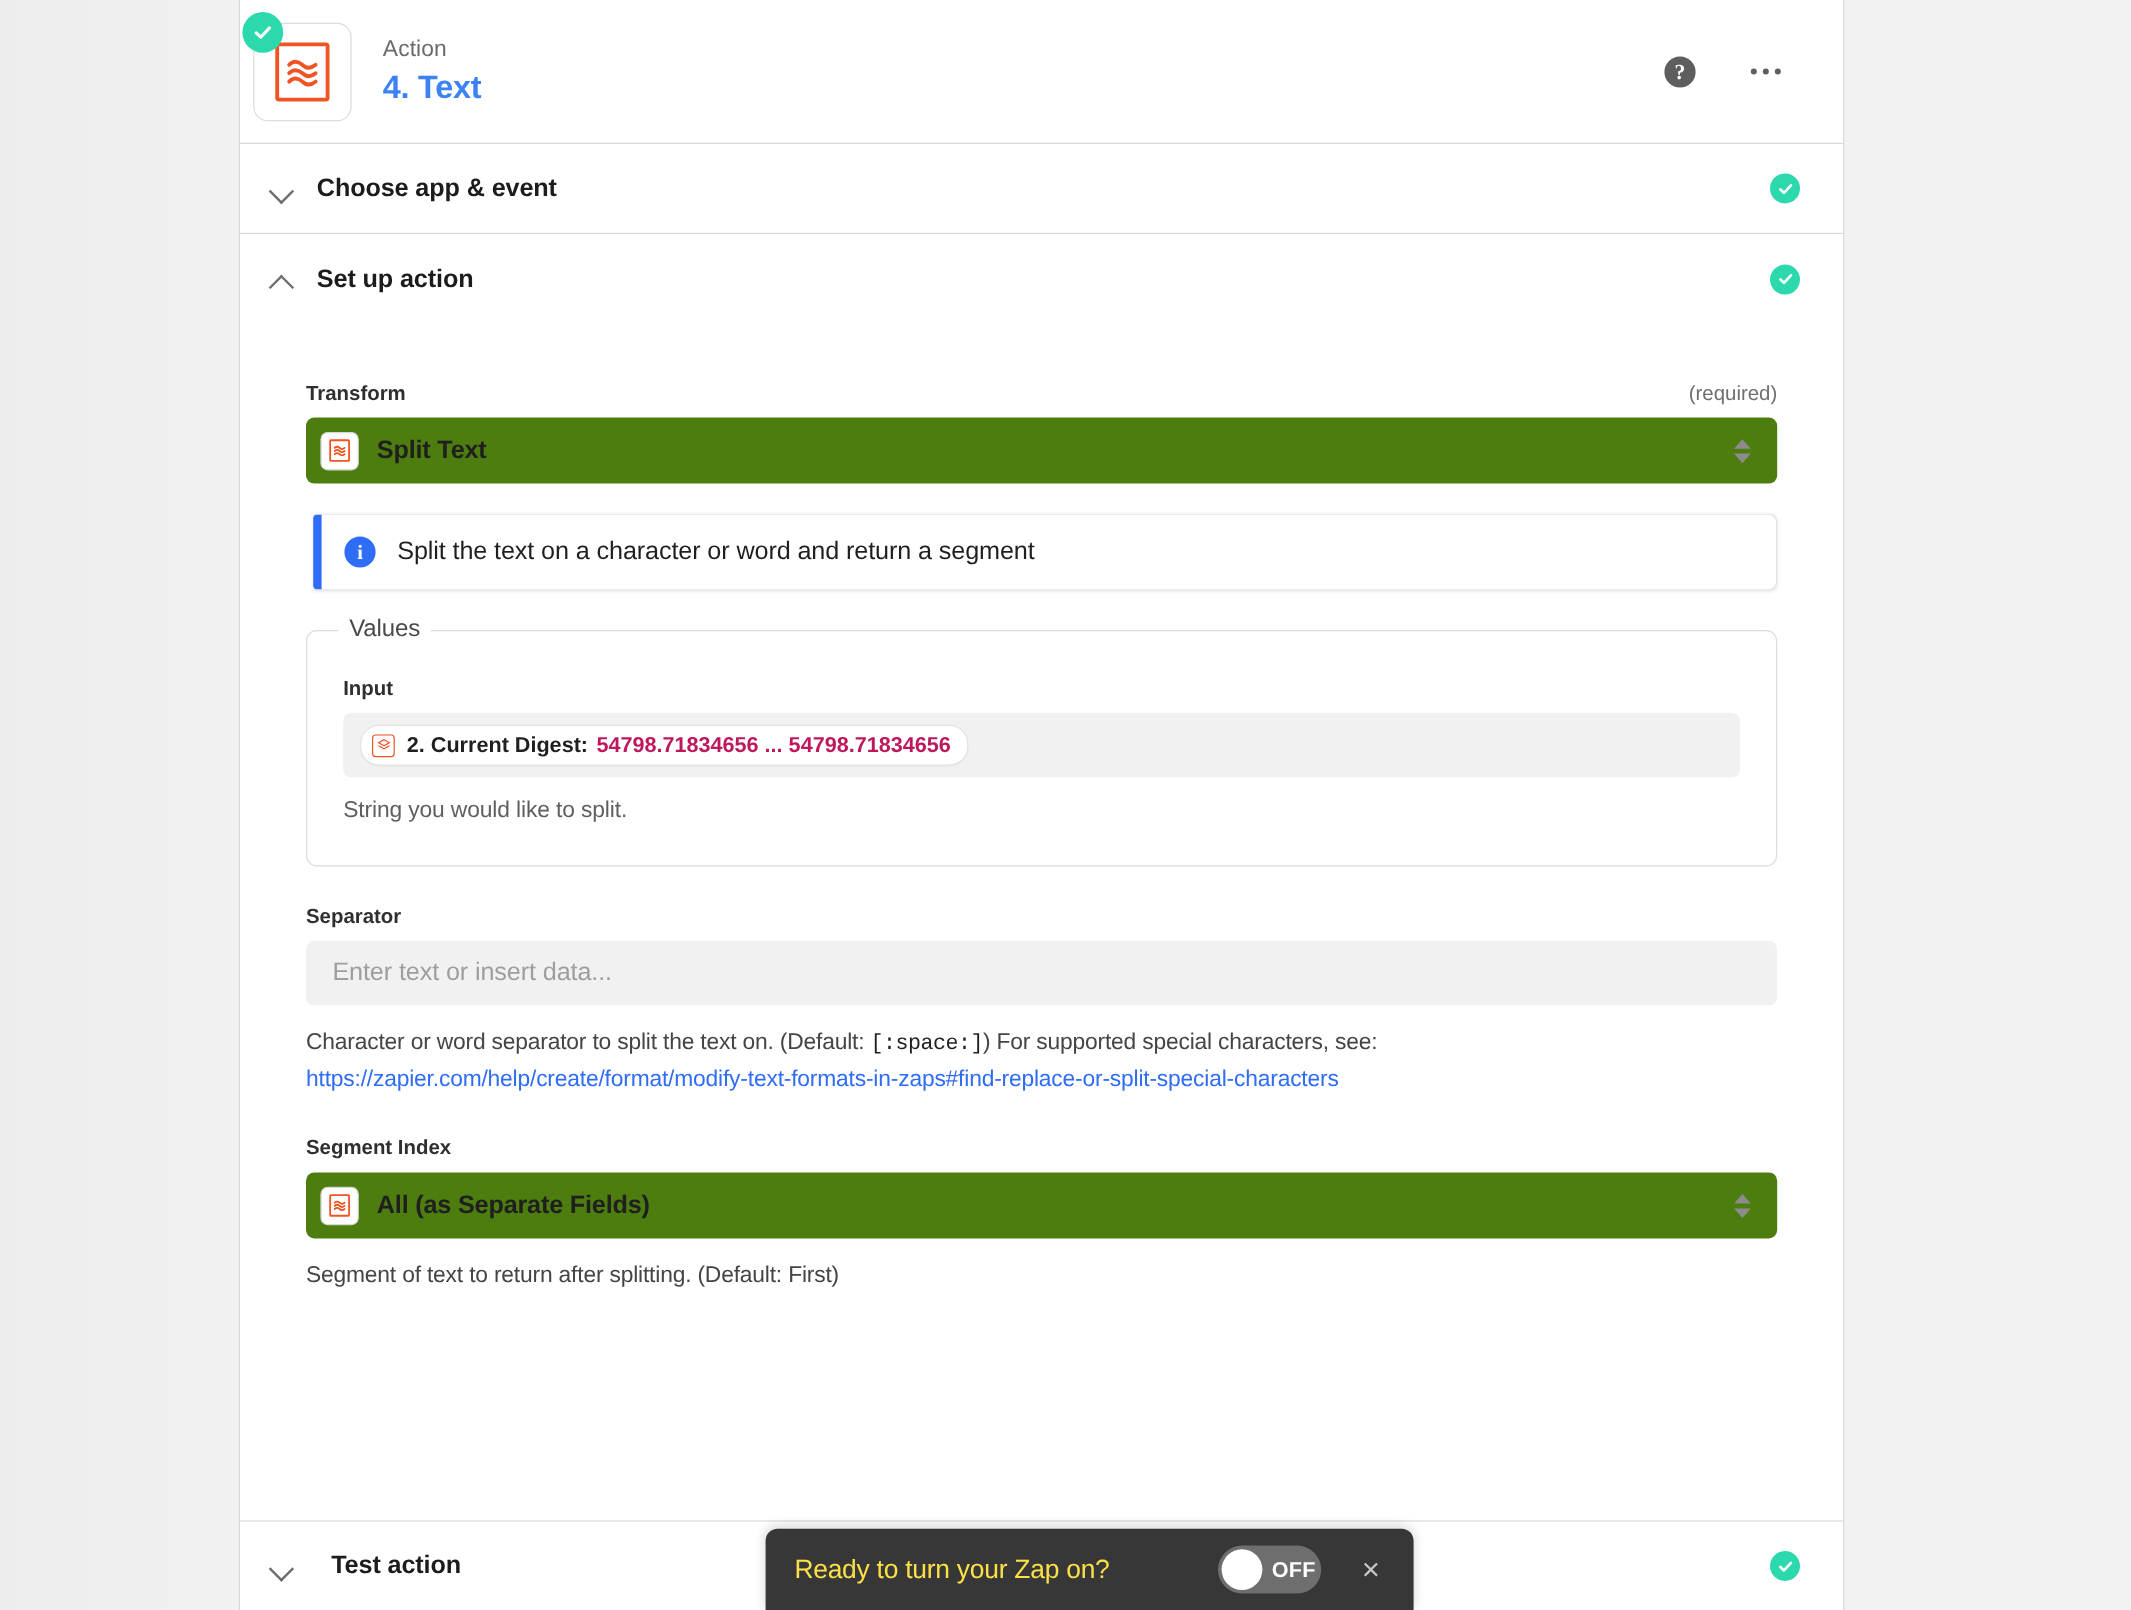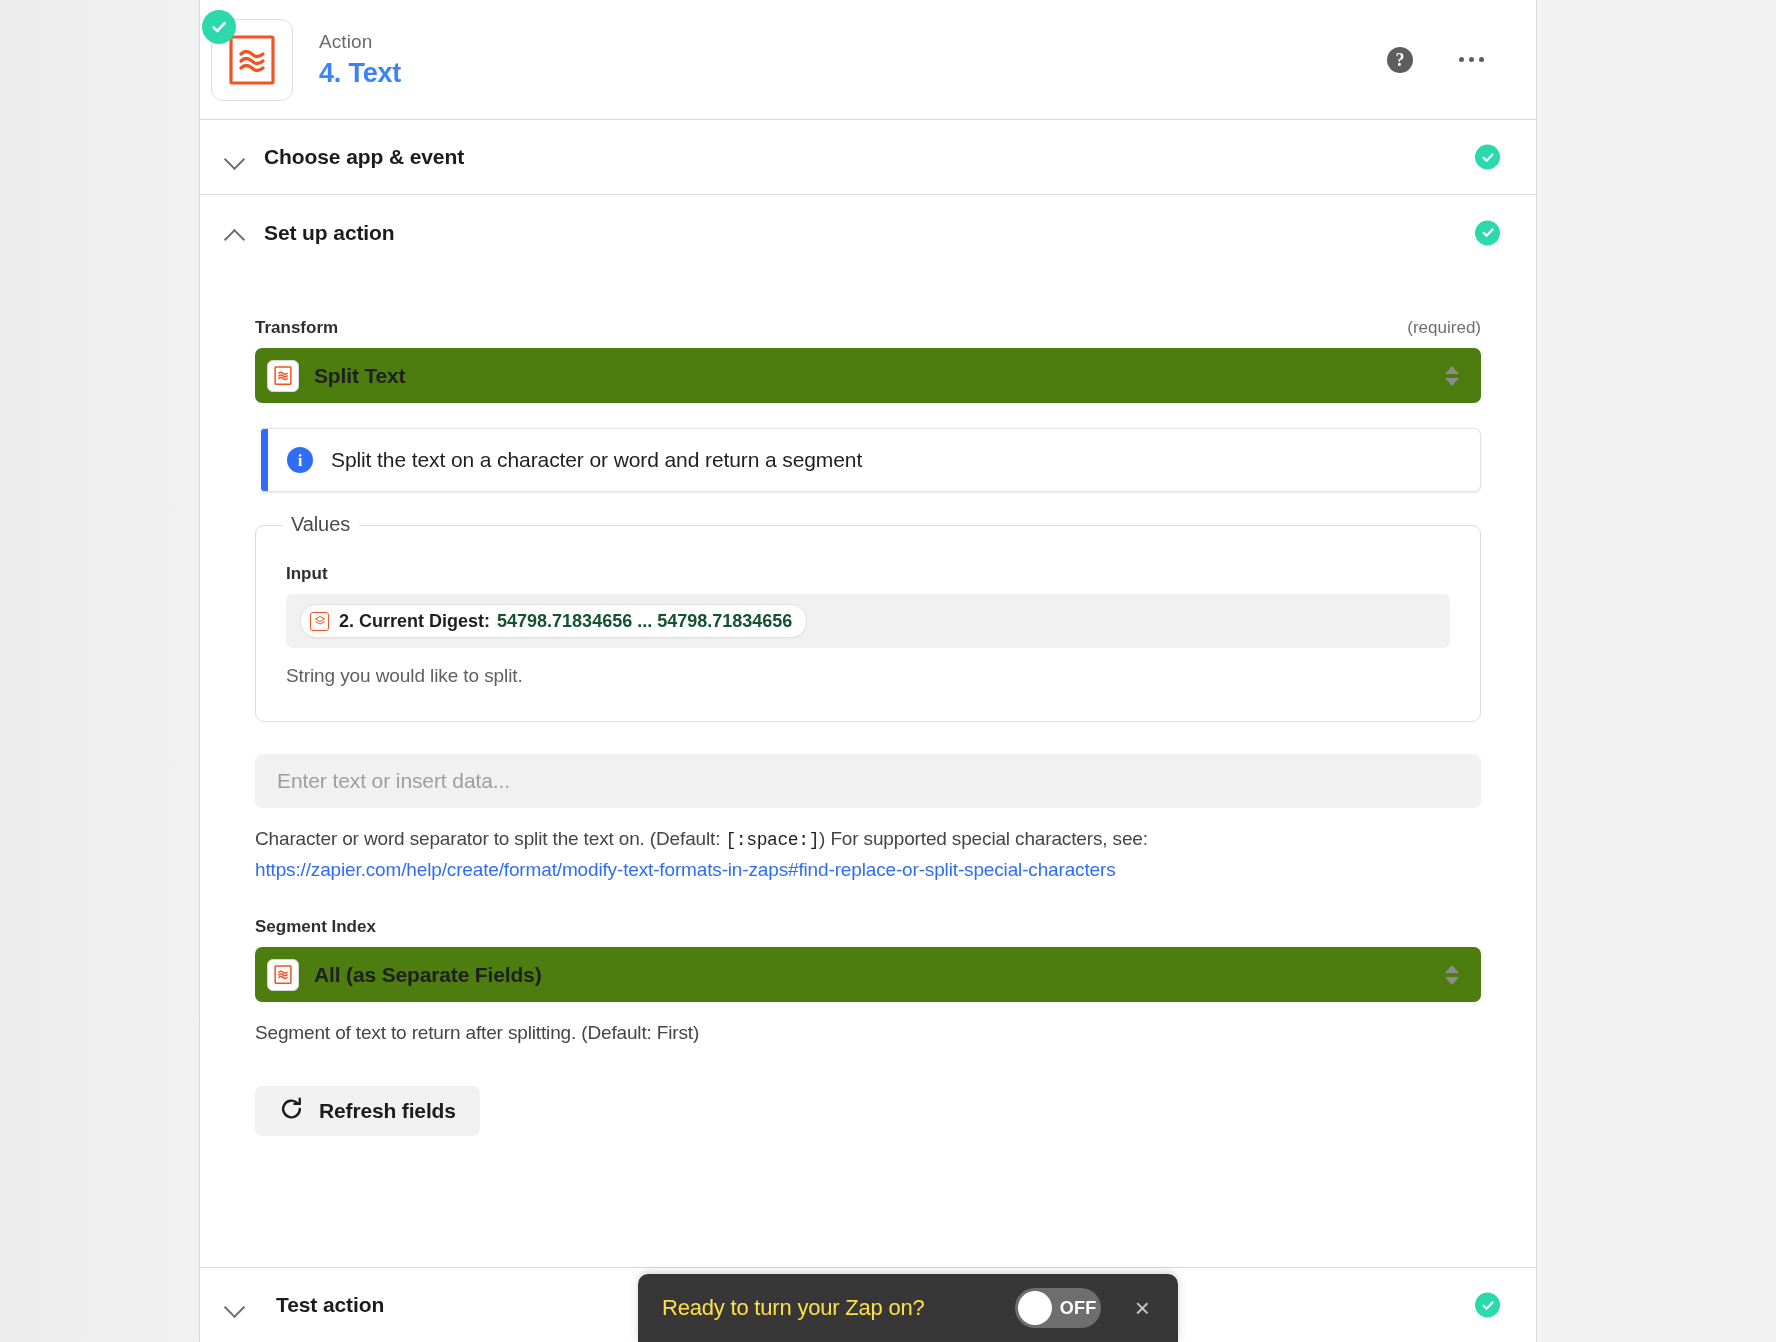--- a/index.html
+++ b/index.html
@@ -206,21 +206,21 @@
     background:#fff; border:1px solid #e3e3e3; border-radius: 16px;
     height: 34px; padding: 0 14px 0 9px;
     box-shadow: 0 1px 1px rgba(0,0,0,.04);
   }
   .pill-icon {
     width:19px; height:19px; border:1.3px solid #f05423; border-radius:3px;
     display:flex; align-items:center; justify-content:center;
     flex: 0 0 19px;
   }
   .pill-label { margin-left:10px; font-size:18px; font-weight:700; color:#1f1f1f; }
-  .pill-value { margin-left:7px; font-size:18px; font-weight:700; color:#14532d; }
+  .pill-value { margin-left:7px; font-size:18px; font-weight:700; color:#be185d; }
   .help-text {
     margin-top: 17px;
     font-size: 19px; color: #5f5f5f; letter-spacing: -.1px;
   }
 
   
   .block { margin-top: 32px; }
   .text-input {
     margin-top: 10px;
     height: 54px;
@@ -391,20 +391,21 @@
           <span class="pill-label">2. Current Digest:</span>
           <span class="pill-value">54798.71834656 ... 54798.71834656</span>
         </span>
       </div>
 
       <div class="help-text">String you would like to split.</div>
     </div>
 
     
     <div class="block">
+      <div class="field-label">Separator</div>
       <div class="text-input">
         <span class="placeholder">Enter text or insert data...</span>
       </div>
       <div class="desc">
         <span>Character or word separator to split the text on. (Default: </span><span class="code">[:space:]</span><span>) For supported special characters, see:</span><br>
         <a class="link" href="#">https://zapier.com/help/create/format/modify-text-formats-in-zaps#find-replace-or-split-special-characters</a>
       </div>
     </div>
 
     
@@ -422,29 +423,20 @@
         <span class="select-text">All (as Separate Fields)</span>
         <span class="spinner-arrows">
           <i class="ar up"></i>
             <i class="ar dn"></i>
         </span>
       </div>
       <div class="desc" style="margin-top:16px;">Segment of text to return after splitting. (Default: First)</div>
     </div>
 
     
-    <button class="refresh-btn">
-      <span>
-        <svg width="25" height="25" viewBox="0 0 24 24" aria-hidden="true">
-          <path d="M20 11.5 a8 8 0 1 1 -2.6 -5.9" fill="none" stroke="#1c1c1c" stroke-width="2.3" stroke-linecap="round"></path>
-          <path d="M19.9 1.6 L19.9 6.6 L14.9 6.6" fill="none" stroke="#1c1c1c" stroke-width="2.3" stroke-linecap="round" stroke-linejoin="round"></path>
-        </svg>
-      </span>
-      <span class="lbl">Refresh fields</span>
-    </button>
   </div>
 
   <div class="section-bar" style="position:absolute; left:0; right:0; bottom:0; border-top:1px solid #d9d9d9; border-bottom:none; height:75px;gap:12px;">
     <span class="chevron"></span>
     <span class="section-label">Test action</span>
     <span class="check-green">
       <svg width="16" height="16" viewBox="0 0 20 20" aria-hidden="true">
         <path d="M4.5 10.4 L8.3 14 L15.6 6.2" fill="none" stroke="#ffffff" stroke-width="2.8" stroke-linecap="round" stroke-linejoin="round"></path>
       </svg>
     </span>

